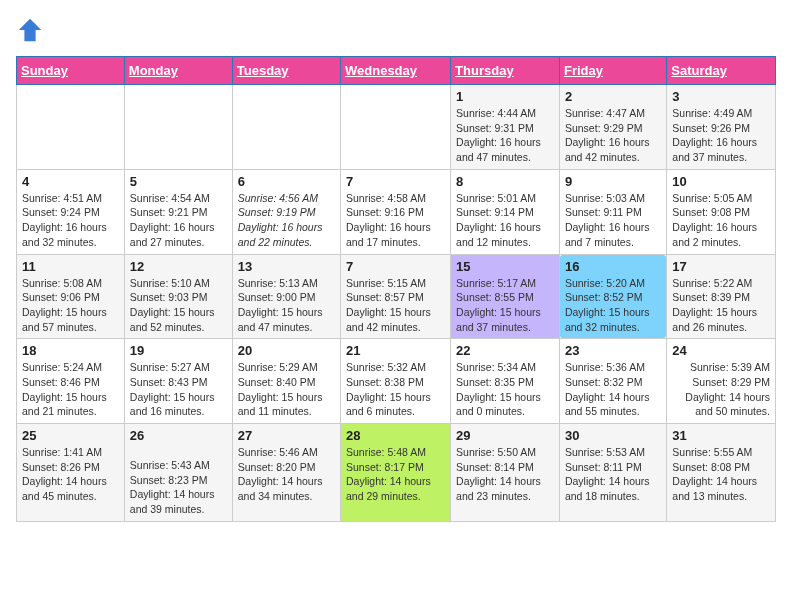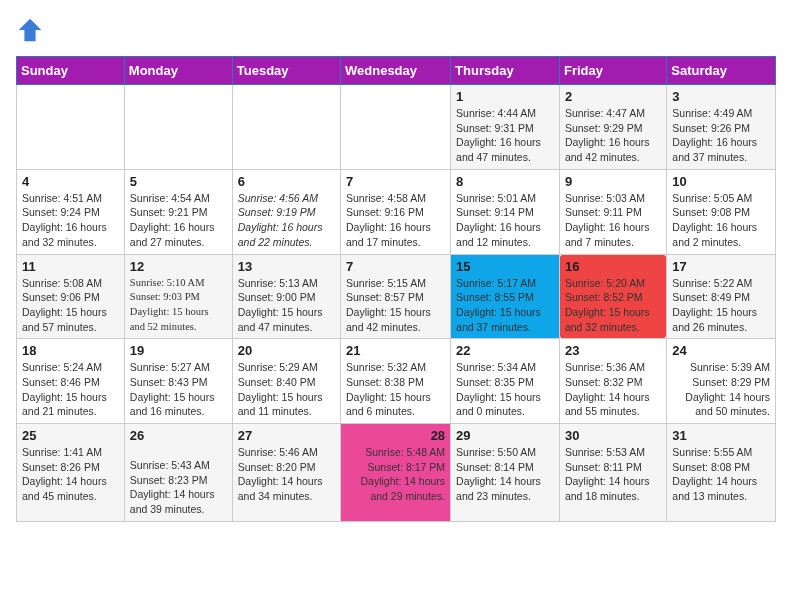--- a/index.html
+++ b/index.html
@@ -45,27 +45,28 @@
     .subtitle {
       font-size: 16px;
       color: #444;
     }
     .calendar {
       width: 100%;
       border-collapse: collapse;
       font-size: 11px;
     }
     .calendar thead th {
-      background-color: #a21caf;
+      background-color: #ec4899;
       color: #fff;
       padding: 6px 4px;
       text-align: left;
       font-size: 13px;
       font-weight: bold;
       border: 1px solid #2e75b6;
+      text-decoration: underline;
     }
     .calendar tbody td {
       vertical-align: top;
       border: 1px solid #ccc;
       padding: 4px 5px;
       width: 113px;
       min-height: 80px;
       background: #fff;
     }
     .calendar tbody tr:nth-child(odd) td {
@@ -206,57 +207,57 @@
       <tr>
         <td style="background: rgb(245, 245, 245);">
           <span class="day-number">11</span>
           <div class="day-info" style="white-space: pre-line;">Sunrise: 5:08 AM
 Sunset: 9:06 PM
 Daylight: 15 hours
 and 57 minutes.</div>
         </td>
         <td style="background: rgb(245, 245, 245);">
           <span class="day-number">12</span>
-          <div class="day-info" style="white-space: pre-line; font-family: Liberation Serif, serif;">Sunrise: 5:10 AM
+          <div class="day-info" style="white-space: pre-line;">Sunrise: 5:10 AM
 Sunset: 9:03 PM
 Daylight: 15 hours
 and 52 minutes.</div>
         </td>
         <td style="background: rgb(245, 245, 245);">
           <span class="day-number">13</span>
           <div class="day-info" style="white-space: pre-line;">Sunrise: 5:13 AM
 Sunset: 9:00 PM
 Daylight: 15 hours
 and 47 minutes.</div>
         </td>
         <td style="background: rgb(245, 245, 245);">
           <span class="day-number">7</span>
           <div class="day-info" style="white-space: pre-line;">Sunrise: 5:15 AM
 Sunset: 8:57 PM
 Daylight: 15 hours
 and 42 minutes.</div>
         </td>
-        <td style="background: #0ea5e9;">
+        <td style="background: #c4b5fd;">
           <span class="day-number">15</span>
           <div class="day-info" style="white-space: pre-line;">Sunrise: 5:17 AM
 Sunset: 8:55 PM
 Daylight: 15 hours
 and 37 minutes.</div>
         </td>
-        <td style="background: #ef4444; border-radius: 6px;">
+        <td style="background: #7dd3fc; border-radius: 6px;">
           <span class="day-number">16</span>
           <div class="day-info" style="white-space: pre-line;">Sunrise: 5:20 AM
 Sunset: 8:52 PM
 Daylight: 15 hours
 and 32 minutes.</div>
         </td>
         <td style="background: rgb(245, 245, 245);">
           <span class="day-number">17</span>
           <div class="day-info" style="white-space: pre-line;">Sunrise: 5:22 AM
-Sunset: 8:49 PM
+Sunset: 8:39 PM
 Daylight: 15 hours
 and 26 minutes.</div>
         </td>
       </tr>
       <tr>
         <td style="background: rgb(255, 255, 255);">
           <span class="day-number">18</span>
           <div class="day-info" style="white-space: pre-line;">Sunrise: 5:24 AM
 Sunset: 8:46 PM
 Daylight: 15 hours
@@ -320,21 +321,21 @@
 Daylight: 14 hours
 and 39 minutes.</div>
         </td>
         <td style="background: rgb(245, 245, 245);">
           <span class="day-number">27</span>
           <div class="day-info" style="white-space: pre-line;">Sunrise: 5:46 AM
 Sunset: 8:20 PM
 Daylight: 14 hours
 and 34 minutes.</div>
         </td>
-        <td style="background: #ec4899; text-align: right;">
+        <td style="background: #bef264;">
           <span class="day-number">28</span>
           <div class="day-info" style="white-space: pre-line;">Sunrise: 5:48 AM
 Sunset: 8:17 PM
 Daylight: 14 hours
 and 29 minutes.</div>
         </td>
         <td style="background: rgb(245, 245, 245);">
           <span class="day-number">29</span>
           <div class="day-info" style="white-space: pre-line;">Sunrise: 5:50 AM
 Sunset: 8:14 PM

